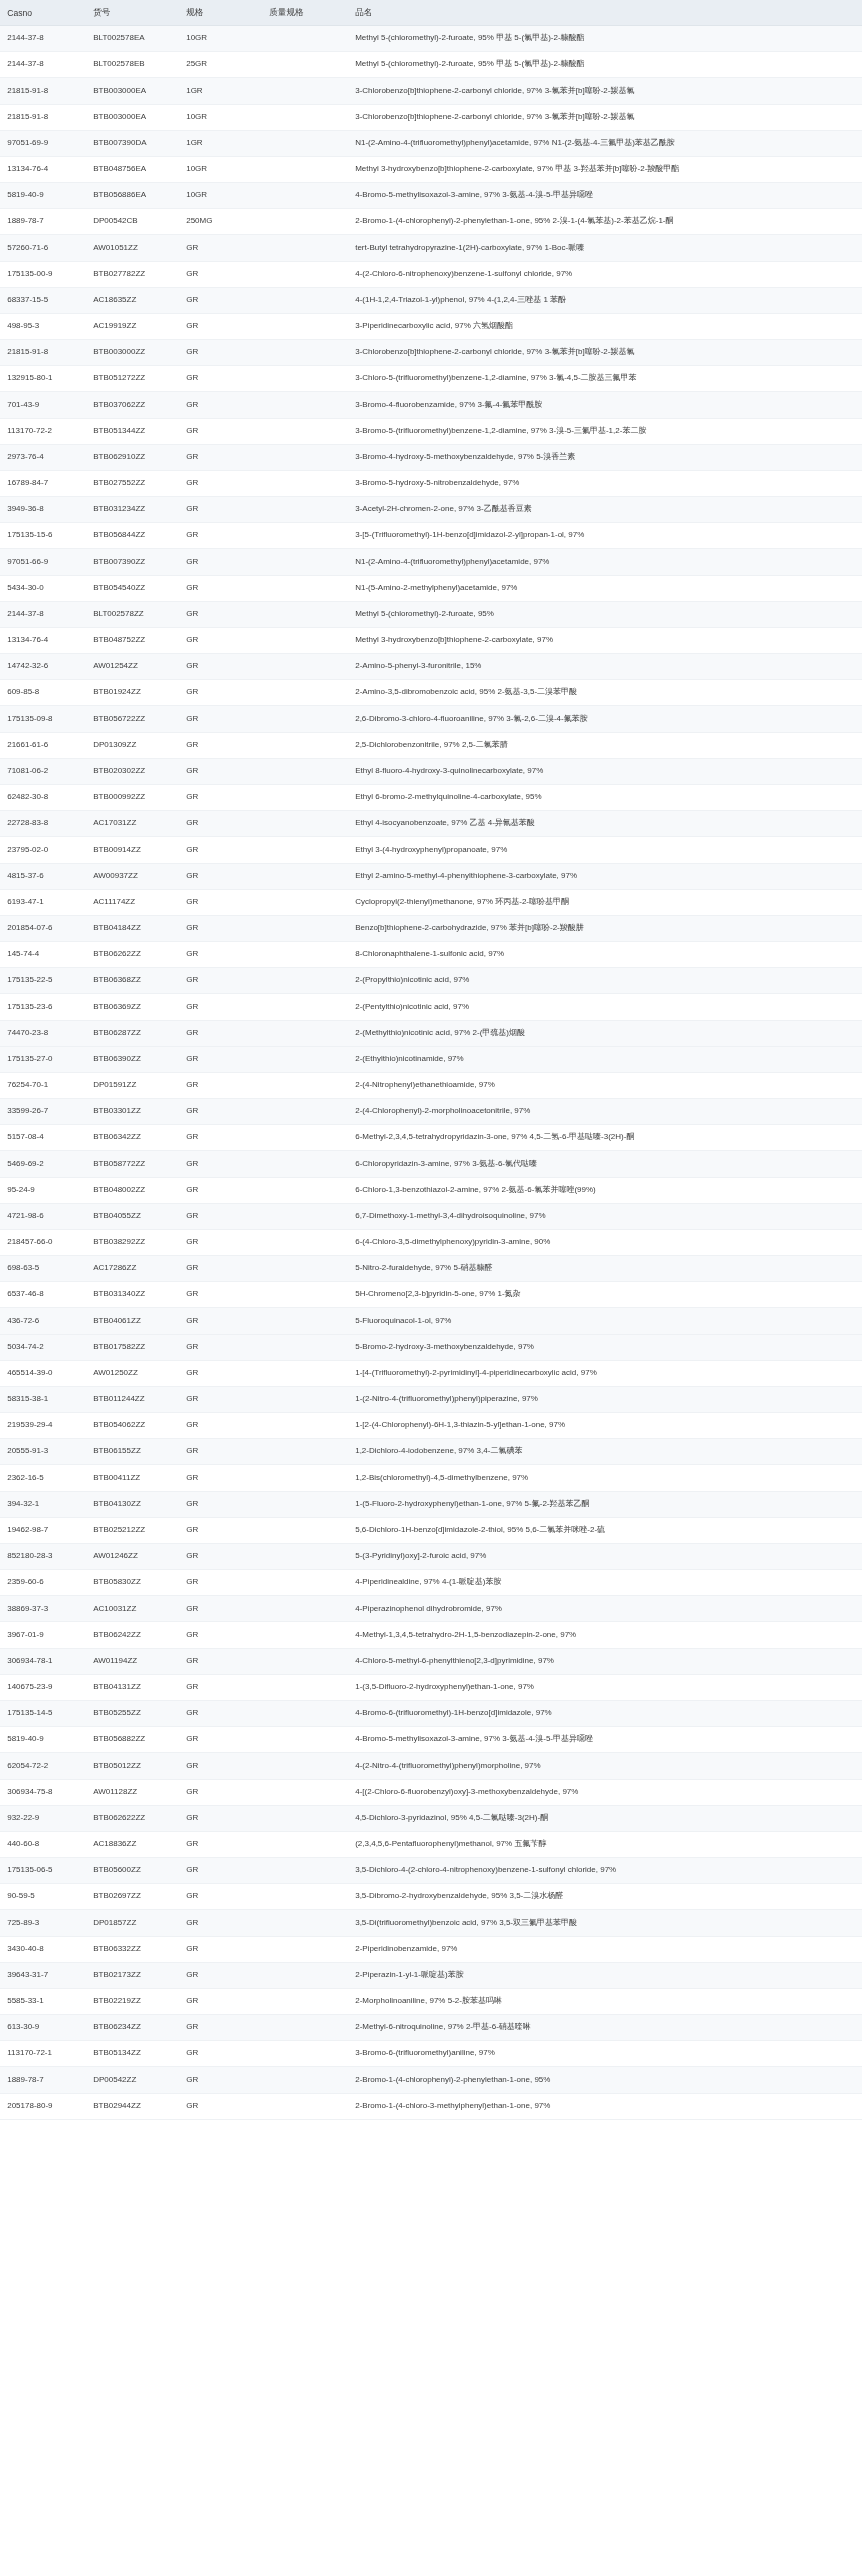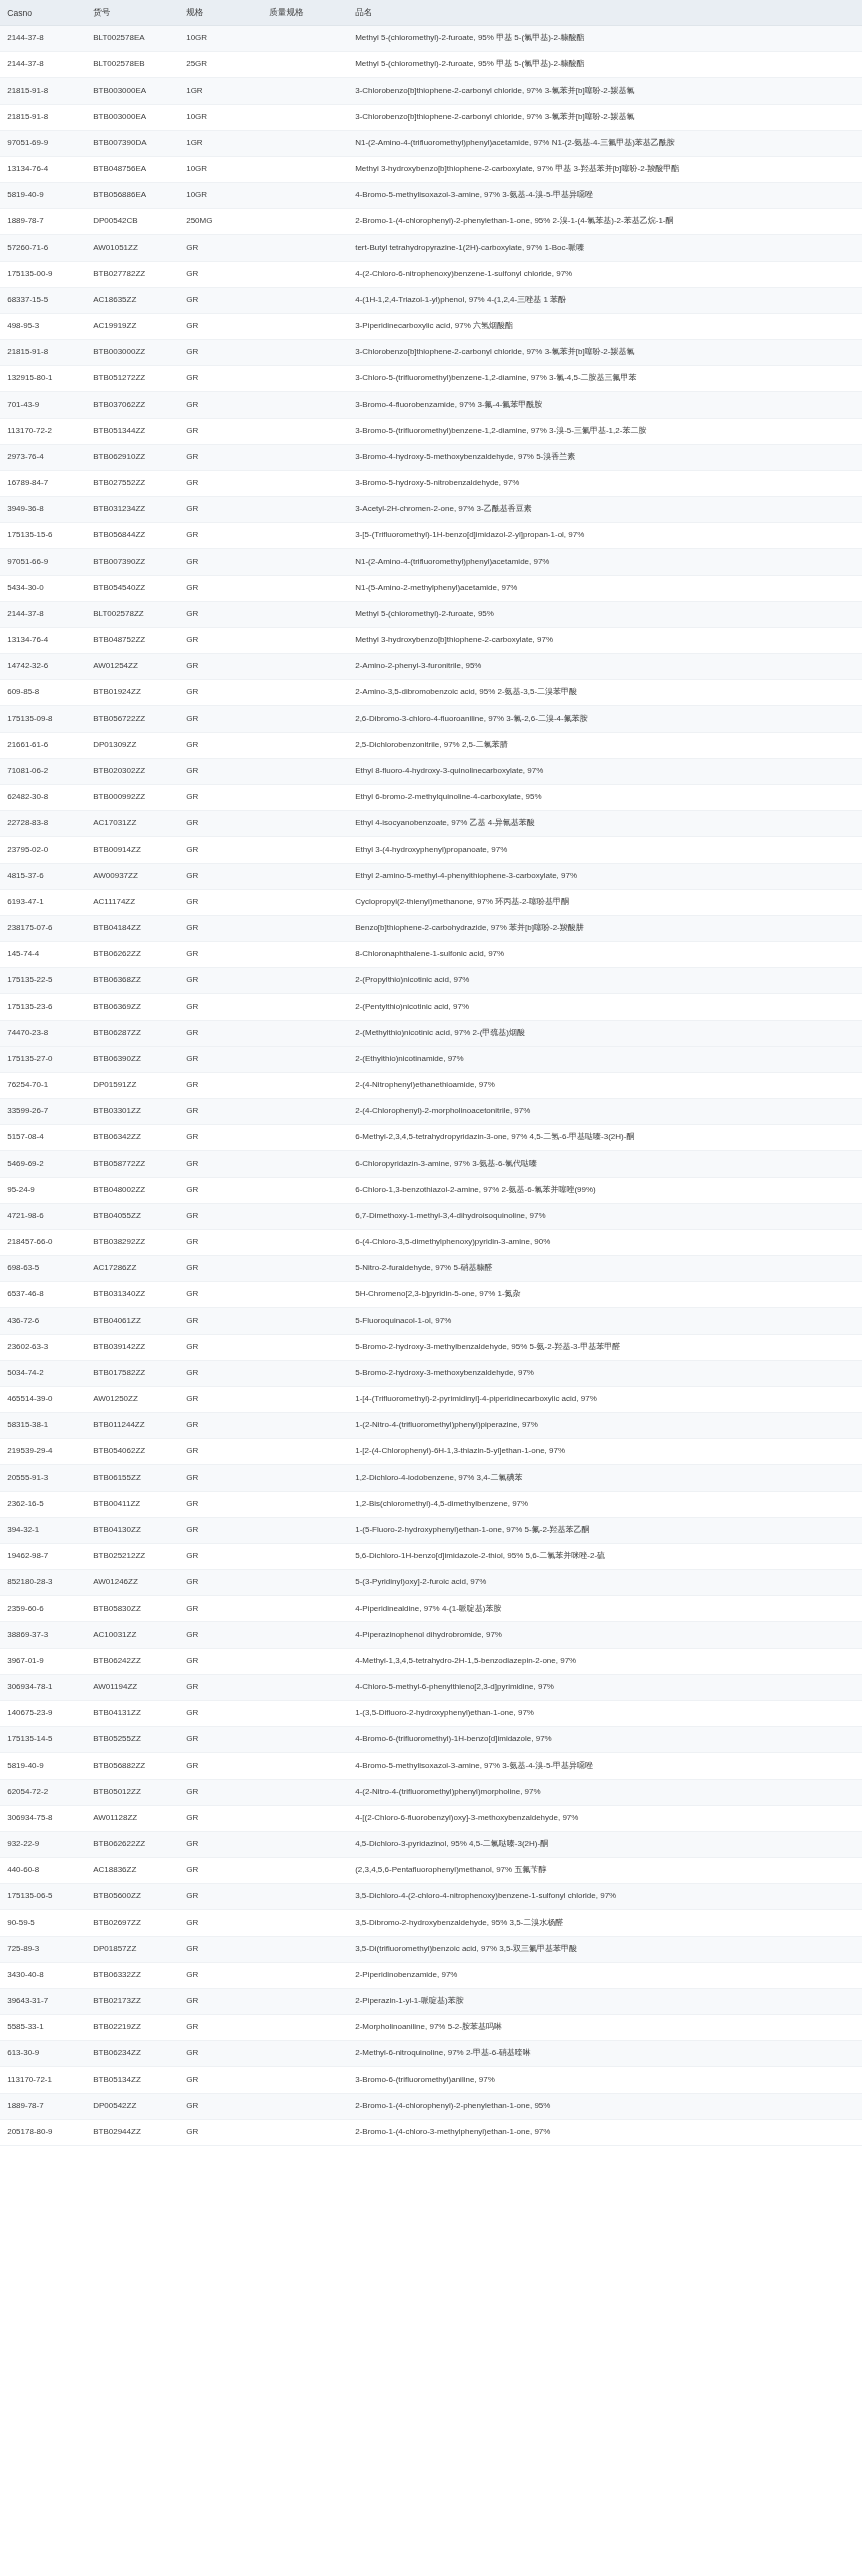--- a/index.html
+++ b/index.html
@@ -247,21 +247,21 @@
           <td class="cell-code">BTB048752ZZ</td>
           <td class="cell-spec">GR</td>
           <td class="cell-qty"></td>
           <td class="cell-name">Methyl 3-hydroxybenzo[b]thiophene-2-carboxylate, 97%</td>
         </tr>
         <tr class="alt">
           <td class="cell-cas">14742-32-6</td>
           <td class="cell-code">AW01254ZZ</td>
           <td class="cell-spec">GR</td>
           <td class="cell-qty"></td>
-          <td class="cell-name">2-Amino-2-phenyl-3-furonitrile, 95%</td>
+          <td class="cell-name">2-Amino-5-phenyl-3-furonitrile, 15%</td>
         </tr>
         <tr class="plain">
           <td class="cell-cas">609-85-8</td>
           <td class="cell-code">BTB01924ZZ</td>
           <td class="cell-spec">GR</td>
           <td class="cell-qty"></td>
           <td class="cell-name">2-Amino-3,5-dibromobenzoic acid, 95% 2-氨基-3,5-二溴苯甲酸</td>
         </tr>
         <tr class="alt">
           <td class="cell-cas">175135-09-8</td>
@@ -313,21 +313,21 @@
           <td class="cell-name">Ethyl 2-amino-5-methyl-4-phenylthiophene-3-carboxylate, 97%</td>
         </tr>
         <tr class="plain">
           <td class="cell-cas">6193-47-1</td>
           <td class="cell-code">AC11174ZZ</td>
           <td class="cell-spec">GR</td>
           <td class="cell-qty"></td>
           <td class="cell-name">Cyclopropyl(2-thienyl)methanone, 97% 环丙基-2-噻吩基甲酮</td>
         </tr>
         <tr class="alt">
-          <td class="cell-cas">238175-07-6</td>
+          <td class="cell-cas">201854-07-6</td>
           <td class="cell-code">BTB04184ZZ</td>
           <td class="cell-spec">GR</td>
           <td class="cell-qty"></td>
           <td class="cell-name">Benzo[b]thiophene-2-carbohydrazide, 97% 苯并[b]噻吩-2-羧酸肼</td>
         </tr>
         <tr class="plain">
           <td class="cell-cas">145-74-4</td>
           <td class="cell-code">BTB06262ZZ</td>
           <td class="cell-spec">GR</td>
           <td class="cell-qty"></td>
@@ -423,27 +423,20 @@
           <td class="cell-spec">GR</td>
           <td class="cell-qty"></td>
           <td class="cell-name">5H-Chromeno[2,3-b]pyridin-5-one, 97% 1-氮杂</td>
         </tr>
         <tr class="alt">
           <td class="cell-cas">436-72-6</td>
           <td class="cell-code">BTB04061ZZ</td>
           <td class="cell-spec">GR</td>
           <td class="cell-qty"></td>
           <td class="cell-name">5-Fluoroquinacol-1-ol, 97%</td>
-        </tr>
-        <tr class="plain">
-          <td class="cell-cas">23602-63-3</td>
-          <td class="cell-code">BTB039142ZZ</td>
-          <td class="cell-spec">GR</td>
-          <td class="cell-qty"></td>
-          <td class="cell-name">5-Bromo-2-hydroxy-3-methylbenzaldehyde, 95% 5-氨-2-羟基-3-甲基苯甲醛</td>
         </tr>
         <tr class="alt">
           <td class="cell-cas">5034-74-2</td>
           <td class="cell-code">BTB017582ZZ</td>
           <td class="cell-spec">GR</td>
           <td class="cell-qty"></td>
           <td class="cell-name">5-Bromo-2-hydroxy-3-methoxybenzaldehyde, 97%</td>
         </tr>
         <tr class="plain">
           <td class="cell-cas">465514-39-0</td>

